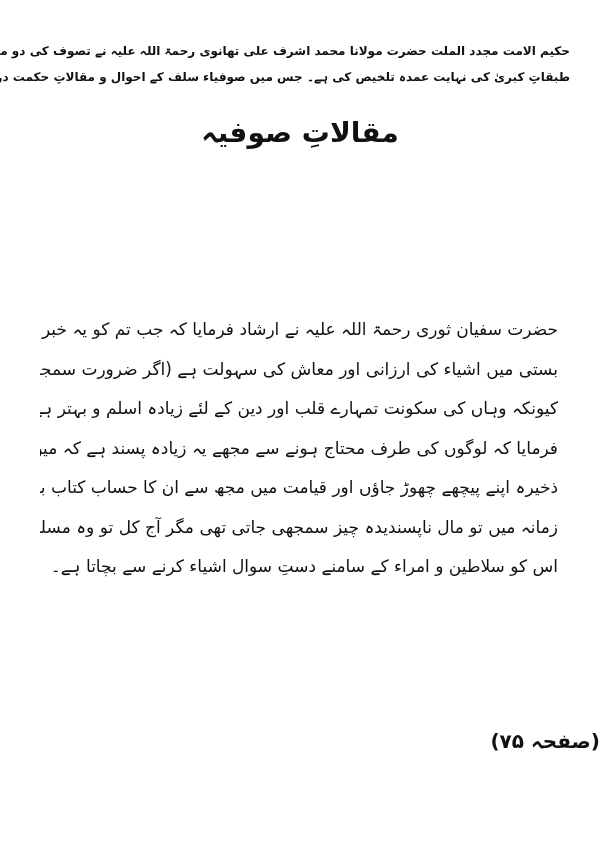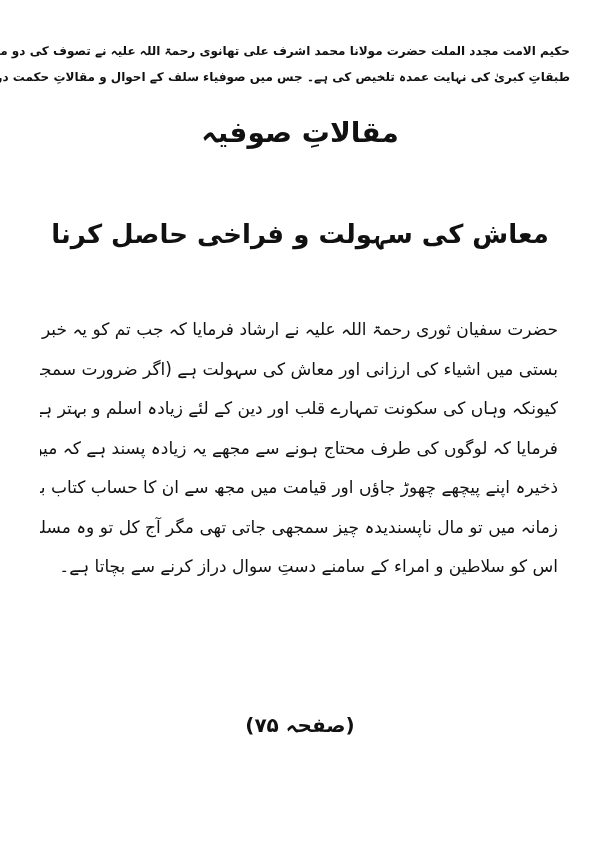--- a/index.html
+++ b/index.html
@@ -68,22 +68,22 @@
       text-align-last: justify;
       height: 39.5px;
       overflow: hidden;
     }
     .body-line.first { padding-right: 0; }
     .body-line.last { text-align-last: right; }
 
     .page-ref {
       position: absolute;
       left: 0; right: 0;
-      top: 708px;
-      text-align: center;
+      top: 724px;
+      text-align: right;
       font-size: 20px;
       font-weight: bold;
       line-height: 34px;
     }
 
     .series-ref {
       position: absolute;
       left: 36px;
       top: 730px;
       font-size: 18px;
@@ -97,28 +97,27 @@
 
 <div class="page">
 
   <div class="intro rtl">
     <span class="intro-line">حکیم الامت مجدد الملت حضرت مولانا محمد اشرف علی تھانوی رحمۃ اللہ علیہ نے تصوف کی دو مشہور کتابوں رسالہ قشیریہ اور</span>
     <span class="intro-line">طبقاتِ کبریٰ کی نہایت عمدہ تلخیص کی ہے۔ جس میں صوفیاء سلف کے احوال و مقالاتِ حکمت درج ہیں</span>
   </div>
 
   <div class="section-title rtl">مقالاتِ صوفیہ</div>
 
-  <div class="article-title rtl">معاش کی سہولت و فراخی حاصل کرنا</div>
 
   <div class="body-text rtl">
     <span class="body-line first">حضرت سفیان ثوری رحمۃ اللہ علیہ نے ارشاد فرمایا کہ جب تم کو یہ خبر ملے کہ فلاں</span>
     <span class="body-line">بستی میں اشیاء کی ارزانی اور معاش کی سہولت ہے (اگر ضرورت سمجھو) تو وہاں پہنچ جاؤ</span>
     <span class="body-line">کیونکہ وہاں کی سکونت تمہارے قلب اور دین کے لئے زیادہ اسلم و بہتر ہے۔ نیز آپ نے</span>
     <span class="body-line">فرمایا کہ لوگوں کی طرف محتاج ہونے سے مجھے یہ زیادہ پسند ہے کہ میں دس ہزار دینار کا</span>
     <span class="body-line">ذخیرہ اپنے پیچھے چھوڑ جاؤں اور قیامت میں مجھ سے ان کا حساب کتاب بھی ہو کیونکہ پہلے</span>
     <span class="body-line">زمانہ میں تو مال ناپسندیدہ چیز سمجھی جاتی تھی مگر آج کل تو وہ مسلمان کے لئے ڈھال ہے جو</span>
-    <span class="body-line last">اس کو سلاطین و امراء کے سامنے دستِ سوال دراز کرنے سے بچاتا ہے۔</span>
+    <span class="body-line last">اس کو سلاطین و امراء کے سامنے دستِ سوال اشیاء کرنے سے بچاتا ہے۔</span>
   </div>
 
   <div class="page-ref rtl">(صفحہ ۷۵)</div>
 
 
 </div>
 
 </body></html>

